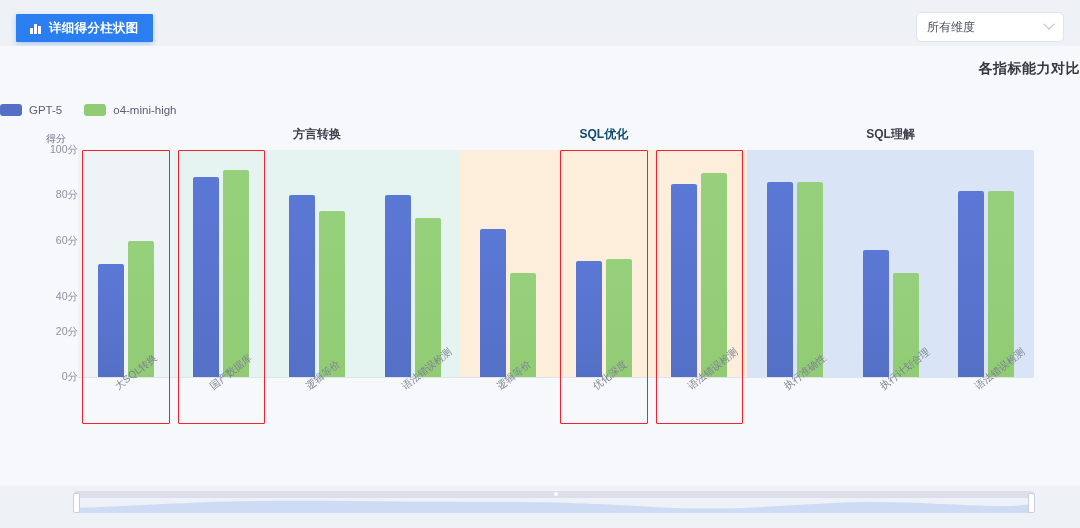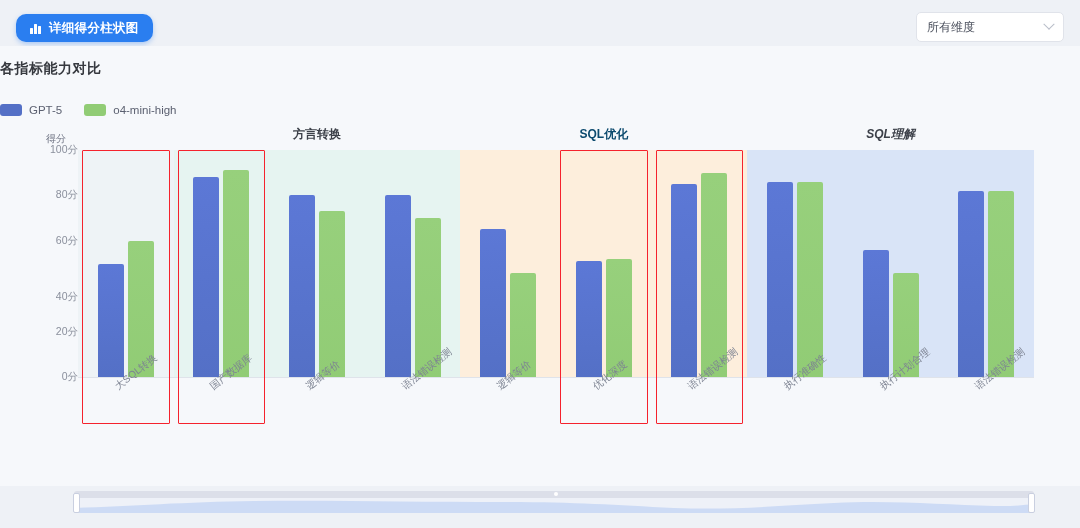--- a/index.html
+++ b/index.html
@@ -10,21 +10,21 @@
     overflow: hidden;
   }
   .app { position: relative; width: 1080px; height: 528px; }
 
   
   .toolbar { position: absolute; left: 0; top: 0; width: 1080px; height: 54px; }
   .tab-group { position: absolute; left: 16px; top: 14px; display: flex; gap: 10px; }
   .tab {
     display: flex; align-items: center; gap: 7px;
     height: 28px; padding: 0 14px;
-    border-radius: 10px; font-size: 12.5px; font-weight: 700;
+    border-radius: 1px; font-size: 12.5px; font-weight: 700;
     cursor: pointer; user-select: none;
     background: #fff; color: #303133;
     box-shadow: 0 1px 3px rgba(0,0,0,.10);
     letter-spacing: .3px;
   }
   .tab.active { background: #2a7ef0; color: #fff; box-shadow: 0 2px 5px rgba(42,126,240,.35); }
   .tab .ic { display: inline-flex; align-items: flex-end; height: 12px; }
   .bars-ic i { display: inline-block; width: 2.5px; background: currentColor; margin-right: 1.5px; border-radius: .5px; }
   .bars-ic i:nth-child(1){height:6px}.bars-ic i:nth-child(2){height:10px}.bars-ic i:nth-child(3){height:8px}
   .tri-ic { width: 0; height: 0; border-left: 6.5px solid transparent; border-right: 6.5px solid transparent; border-bottom: 11px solid currentColor; }
@@ -34,21 +34,21 @@
     width: 148px; height: 30px;
     background: #fff; border: 1px solid #e0e3ea; border-radius: 5px;
     display: flex; align-items: center; padding: 0 10px;
     font-size: 12px; color: #4a4f5c; cursor: pointer;
   }
   .select .val { flex: 1; }
   .chev { width: 8px; height: 8px; border-right: 1.6px solid #b9bec9; border-bottom: 1.6px solid #b9bec9; transform: rotate(45deg) translate(-2px,-2px); }
 
   
   .card { position: absolute; left: 0; top: 46px; width: 1080px; height: 440px; background: #f6f8fb; }
-  .chart-title { position: absolute; left: 0; top: 14px; width: 1080px; text-align: left; font-size: 14px; font-weight: 700; color: #36393f; letter-spacing: .5px; }
+  .chart-title { position: absolute; left: 0; top: 14px; width: 1080px; text-align: right; font-size: 14px; font-weight: 700; color: #36393f; letter-spacing: .5px; }
 
   .legend { position: absolute; left: 0; top: 58px; width: 1080px; display: flex; justify-content: flex-start; gap: 22px; }
   .lg { display: flex; align-items: center; gap: 7px; font-size: 11.5px; color: #5b6070; }
   .lg .sw { width: 22px; height: 12px; border-radius: 3px; }
 
   
   .plot { position: absolute; left: 0; top: 86px; width: 1080px; height: 330px; }
   .yaxis-title { position: absolute; left: 46px; top: 0px; font-size: 10px; color: #6b7080; }
   .ytick { position: absolute; right: 0; width: 44px; text-align: right; font-size: 10.5px; color: #8a8f9c; transform: translateY(-50%); }
   .yticks { position: absolute; left: 0; top: 0; width: 78px; height: 330px; }
@@ -171,21 +171,21 @@
           <div class="xtick" style="left: 795px;"></div>
           <div class="xlabel" style="left: 781px;">执行准确性</div>
           <div class="xtick" style="left: 890.6px;"></div>
           <div class="xlabel" style="left: 876.6px;">执行计划合理</div>
           <div class="xtick" style="left: 986.2px;"></div>
           <div class="xlabel" style="left: 972.2px;">语法错误检测</div>
         </div>
       <div id="grouplabels">
           <div style="position: absolute; top: -6px; transform: translateX(-50%); font-size: 12px; font-weight: 700; color: rgb(60, 64, 73); white-space: nowrap; left: 317px;">方言转换</div>
           <div style="position: absolute; top: -6px; transform: translateX(-50%); font-size: 12px; font-weight: 700; color: #0c4a6e; white-space: nowrap; left: 603.8px;">SQL优化</div>
-          <div style="position: absolute; top: -6px; transform: translateX(-50%); font-size: 12px; font-weight: 700; color: rgb(60, 64, 73); white-space: nowrap; left: 890.6px; font-style: italic;">SQL理解</div>
+          <div style="position: absolute; top: -6px; transform: translateX(-50%); font-size: 12px; font-weight: 700; color: rgb(60, 64, 73); white-space: nowrap; left: 890.6px;">SQL理解</div>
         </div>
       <div id="highlights">
           <div class="hl" title="大SQL转换" style="border-color: rgb(245, 34, 45); left: 82px; top: 18px; width: 87.6px; height: 274px;"></div>
           <div class="hl" title="国产数据库" style="border-color: rgb(245, 34, 45); left: 177.6px; top: 18px; width: 87.6px; height: 274px;"></div>
           <div class="hl" title="优化深度" style="border-color: rgb(245, 34, 45); left: 560px; top: 18px; width: 87.6px; height: 274px;"></div>
           <div class="hl" title="语法错误检测" style="border-color: rgb(245, 34, 45); left: 655.6px; top: 18px; width: 87.6px; height: 274px;"></div>
         </div>
     </div>
   </div>
 

